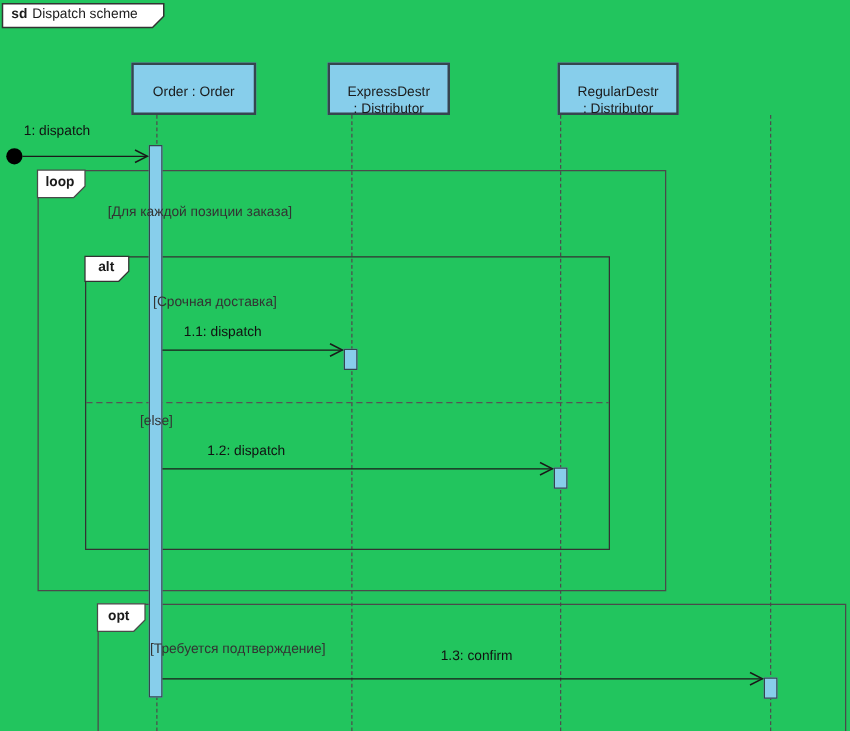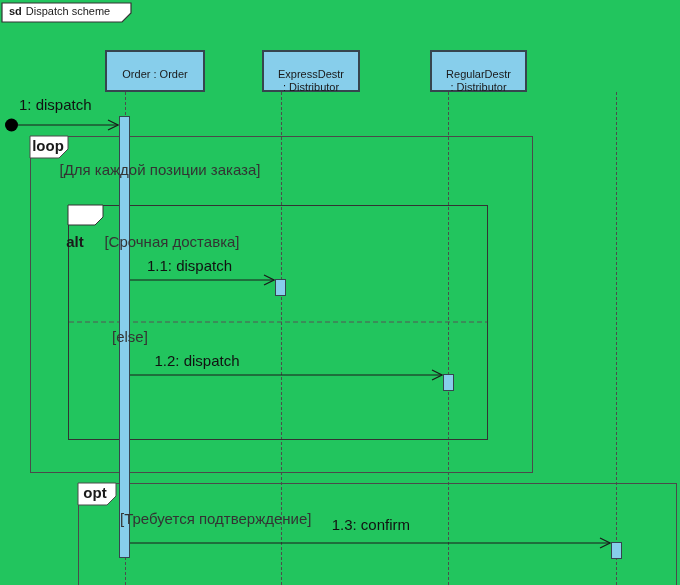--- a/index.html
+++ b/index.html
@@ -23,21 +23,21 @@
   .frame{
     position:absolute;box-sizing:border-box;border:1px solid #4a4a4a;
     background:transparent;z-index:2;
   }
   
   .activation{
     position:absolute;width:11px;box-sizing:border-box;
     background:#87CEEB;border:1.5px solid #36454F;z-index:5;
   }
   
-  .lbl{position:absolute;font-size:15px;line-height:12px;z-index:7;white-space:nowrap;}
+  .lbl{position:absolute;font-size:11px;line-height:12px;z-index:7;white-space:nowrap;}
   .guard{color:#333;}
   .msg{color:#111;}
   .op-label{font-weight:bold;text-align:center;z-index:7;}
   svg.layer-under{position:absolute;left:0;top:0;z-index:3;}
   svg.layer-top{position:absolute;left:0;top:0;z-index:6;}
   .frame-title-text{position:absolute;left:9px;top:5px;font-size:11px;z-index:7;}
   .frame-title-text .kw{font-weight:bold;margin-right:4px;}
 </style>
 </head>
 <body>
@@ -56,38 +56,38 @@
   <div class="lifeline" style="left:448px;"></div>
   <div class="lifeline" style="left:616px;"></div>
 
   <div class="head-box" style="left:75px;width:100px;">
     <span>Order : Order</span>
   </div>
   <div class="head-box" style="left:232px;width:98px;">
     <span>ExpressDestr
 : Distributor</span>
   </div>
-  <div class="head-box" style="left:400px;width:97px;">
+  <div class="head-box" style="left:416px;width:97px;">
     <span>RegularDestr
 : Distributor</span>
   </div>
 
   <div class="frame" style="left:30px;top:136px;width:503px;height:337px;"></div>
   <div class="frame" style="left:68px;top:205px;width:420px;height:235px;border-color:#333;"></div>
   <div class="frame" style="left:78px;top:483px;width:599px;height:110px;"></div>
 
   <svg class="layer-under" width="680" height="585">
     <polygon points="30,136 68,136 68,149 59,158 30,158" fill="#ffffff" stroke="#4a4a4a" stroke-width="1"></polygon>
     <polygon points="68,205 103,205 103,217 95,225 68,225" fill="#ffffff" stroke="#333333" stroke-width="1"></polygon>
     <polygon points="78,483 116,483 116,496 107,505 78,505" fill="#ffffff" stroke="#4a4a4a" stroke-width="1"></polygon>
     <line x1="69" y1="322" x2="487" y2="322" stroke="#555555" stroke-width="1" stroke-dasharray="5,3"></line>
   </svg>
 
   <div class="lbl op-label" style="left:31px;top:140px;width:34px;">loop</div>
-  <div class="lbl op-label" style="left:60px;top:208px;width:30px;margin-top:28px;">alt</div>
+  <div class="lbl op-label" style="left:70px;top:208px;width:30px;">alt</div>
   <div class="lbl op-label" style="left:79px;top:487px;width:32px;">opt</div>
 
   <div class="lbl guard" style="left:72px;top:236px;width:200px;text-align:center;">[Срочная доставка]</div>
   <div class="lbl guard" style="left:40px;top:164px;width:240px;text-align:center;">[Для каждой позиции заказа]</div>
   <div class="lbl guard" style="left:112px;top:331px;text-align:center;">[else]</div>
   <div class="lbl guard" style="left:120px;top:513px;">[Требуется подтверждение]</div>
 
   <div class="activation" style="left:119px;top:116px;height:442px;"></div>
   <div class="activation" style="left:275px;top:279px;height:17px;"></div>
   <div class="activation" style="left:443px;top:374px;height:17px;"></div>

